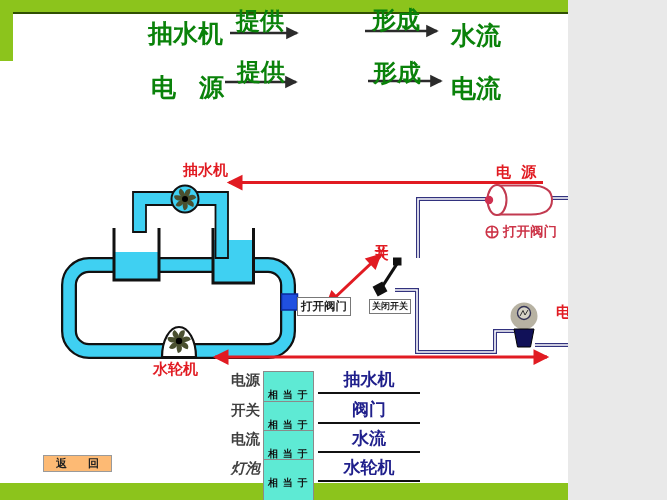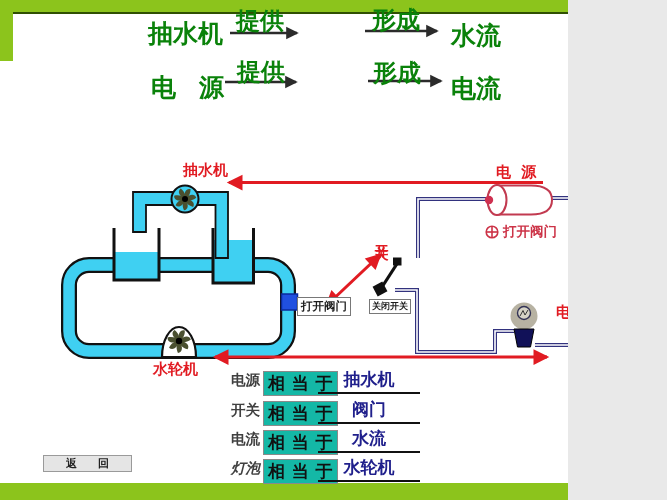--- a/index.html
+++ b/index.html
@@ -22,26 +22,26 @@
   .sp-wide{word-spacing:16px;}
   
   .rlab{color:#e11b22;font-weight:bold;font-size:15px;white-space:nowrap;}
   .vtext{writing-mode:vertical-rl;text-orientation:upright;line-height:1;letter-spacing:1px;}
   .note-box{background:#ffffff;border:1.5px solid #787878;color:#1c1c1c;
     font-weight:bold;font-size:11.5px;padding:1px 3px;white-space:nowrap;}
   .note-box.small{font-size:9px;border-width:1px;padding:0 2px;}
   .charge{color:#cc3347;font-weight:bold;font-size:13.5px;display:flex;align-items:center;gap:4px;}
   
   .t-elec{color:#404040;font-weight:bold;font-size:14.5px;white-space:nowrap;}
-  .t-rel{background:#14b8a6;border:1.5px solid #8a8a8a;color:#111;font-weight:bold;
-    font-size:17px;padding:0 4px;white-space:nowrap;letter-spacing:1px;}
+  .t-rel{background:#5eead4;border:1.5px solid #8a8a8a;color:#111;font-weight:bold;
+    font-size:10px;padding:16px 4px;white-space:nowrap;letter-spacing:1px;}
   .t-water{color:#20208c;font-weight:bold;font-size:17px;width:102px;text-align:center;
     border-bottom:2.5px solid #111;padding-bottom:1px;white-space:nowrap;}
-  .back-btn{background:#e5e5e5;border:1.5px solid #9a9a9a;color:#222;font-weight:bold;
-    font-size:11px;padding:0 22px;word-spacing:18px;white-space:nowrap;cursor:pointer;}
+  .back-btn{background:#fdba74;border:1.5px solid #9a9a9a;color:#222;font-weight:bold;
+    font-size:11px;padding:0 12px;word-spacing:18px;white-space:nowrap;cursor:pointer;}
 </style>
 </head>
 <body>
 
 <div id="stage">
 
   <div class="abs bar-top"></div>
   <div class="abs bar-top-line"></div>
   <div class="abs stub-left"></div>
   <div class="abs stub-right"></div>

